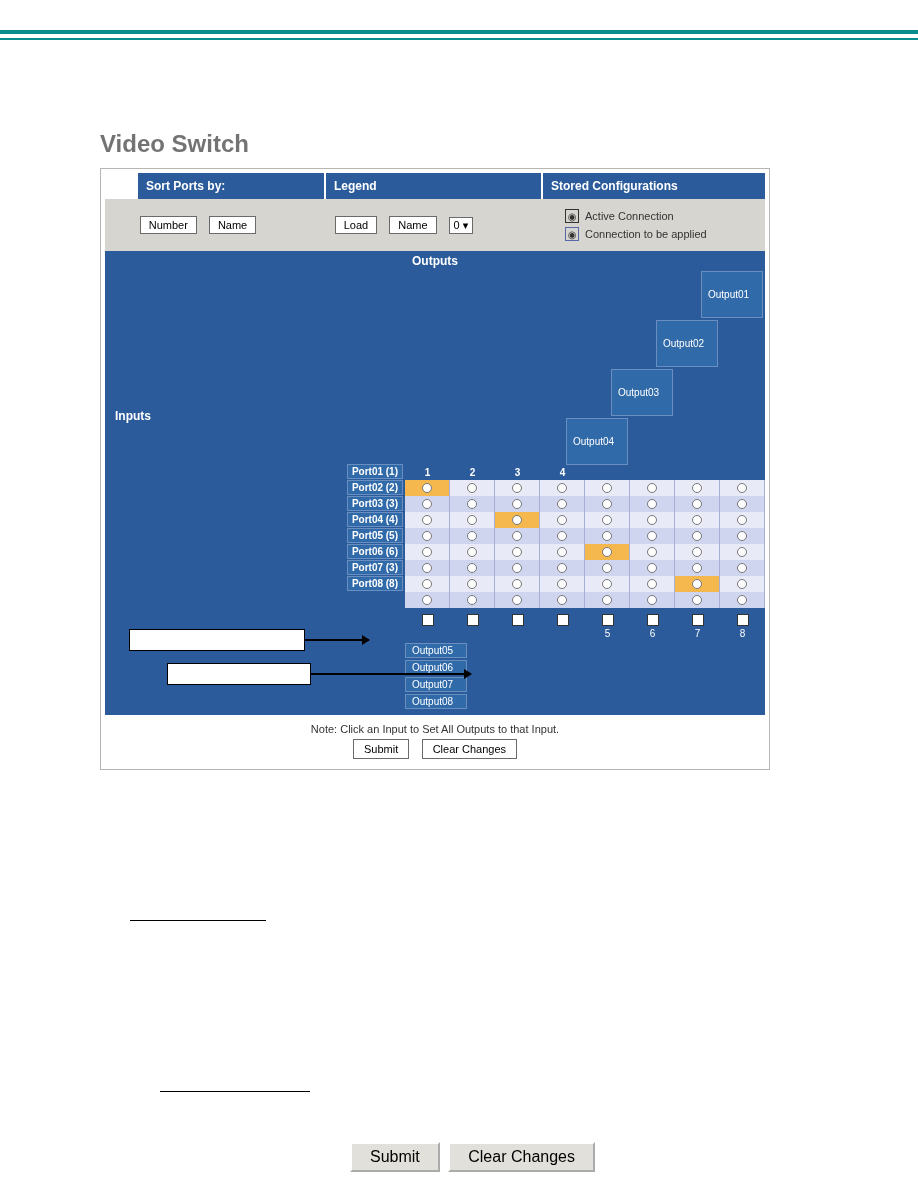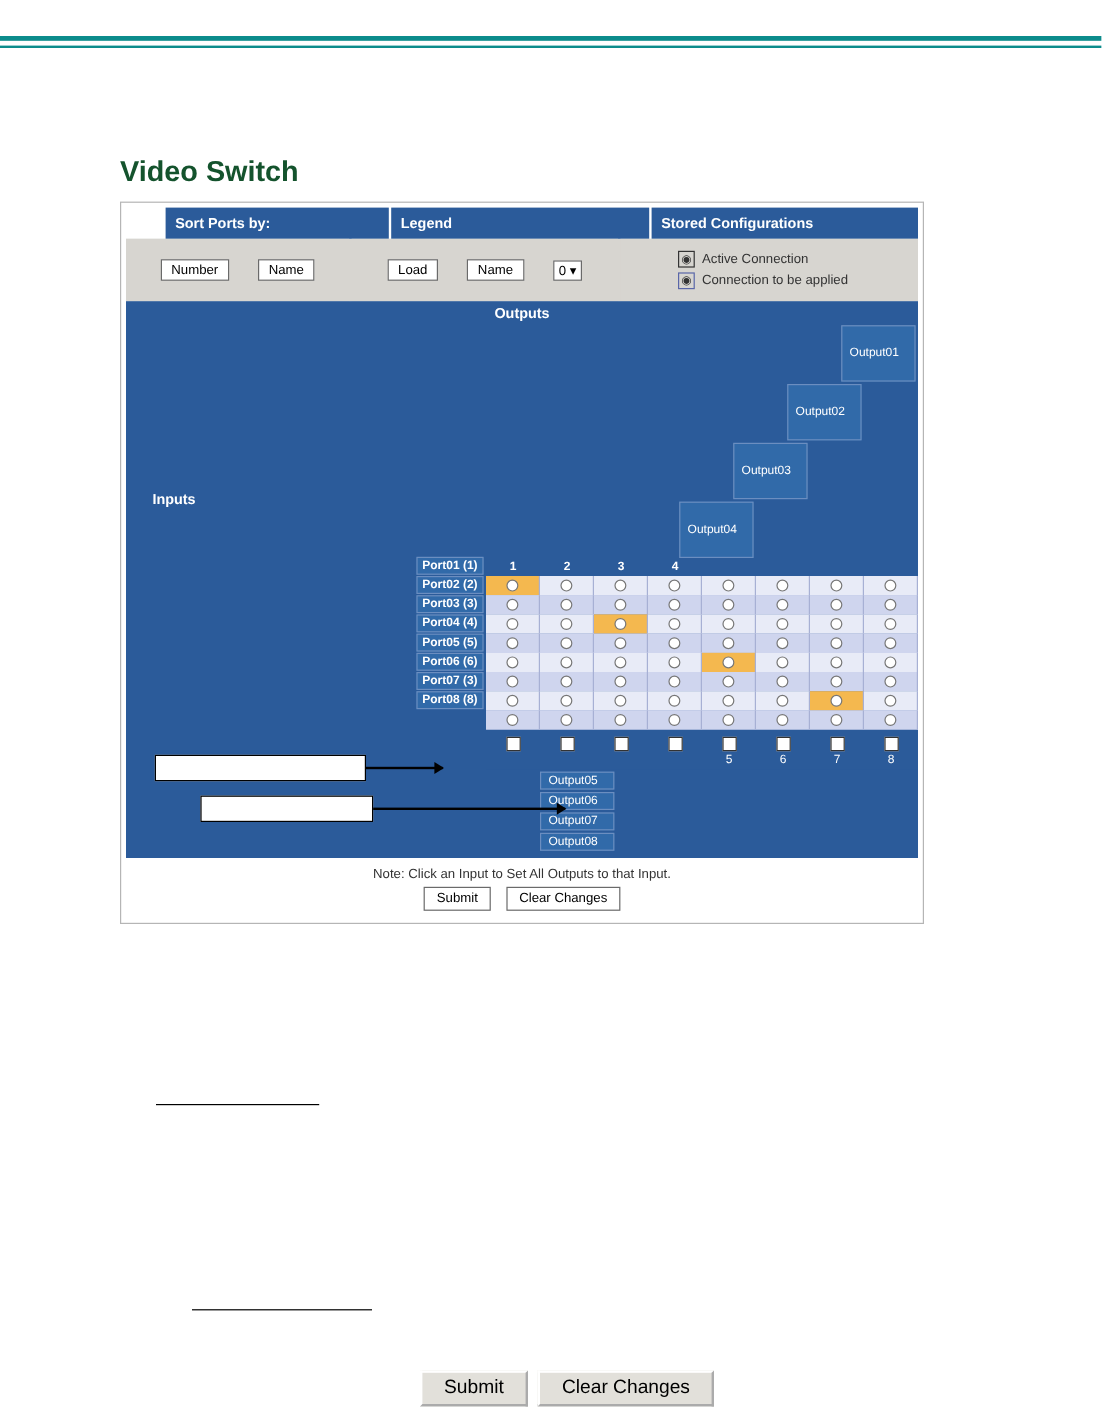--- a/index.html
+++ b/index.html
@@ -16,21 +16,21 @@
     margin-top: 30px;
   }
   .bottom-rule {
     border-top: 2px solid #0c8c8c;
     margin-top: 40px;
   }
   .page-content {
     padding: 90px 100px 0 100px;
   }
   .page-title {
-    color: #14532d;
+    color: #737373;
     font-size: 24px;
     font-weight: bold;
     margin-bottom: 10px;
   }
   .panel {
     border: 1px solid #b5b5b5;
     width: 670px;
     background: #ffffff;
     padding: 4px 4px 10px 4px;
   }
@@ -53,21 +53,21 @@
     display: flex;
     gap: 2px;
     background: #d7d5d0;
   }
   .controls-cell {
     background: #d7d5d0;
     padding: 10px 8px;
     display: flex;
     align-items: center;
     justify-content: center;
-    gap: 24px;
+    gap: 12px;
   }
   .cc-sort { flex: 0 0 186px; }
   .cc-stored { flex: 0 0 222px; }
   .cc-legend {
     flex: 1;
     flex-direction: column;
     align-items: flex-start;
     gap: 4px;
     padding-left: 48px;
   }
@@ -135,21 +135,21 @@
     flex: 0 0 300px;
     color: #fff;
     font-weight: bold;
     font-size: 12px;
     padding: 20px 0 0 6px;
     position: relative;
   }
   .inputs-label {
     position: absolute;
     top: -56px;
-    left: 22px;
+    left: 10px;
   }
   .port-labels {
     position: absolute;
     right: 2px;
     top: -1px;
     display: flex;
     flex-direction: column;
   }
   .port-label {
     background: #316aa9;
@@ -214,21 +214,20 @@
   }
   .check-box {
     width: 12px;
     height: 12px;
     background: #fff;
     border: 1px solid #333;
     margin: 0 auto 2px auto;
   }
   .bottom-output-labels {
     padding: 2px 0 4px 300px;
-    margin-left: 45px;
   }
   .out-label-bottom {
     background: #316aa9;
     border: 1px solid #6b8ec0;
     color: #fff;
     font-size: 10px;
     padding: 1px 6px;
     width: 62px;
     margin-bottom: 2px;
   }

